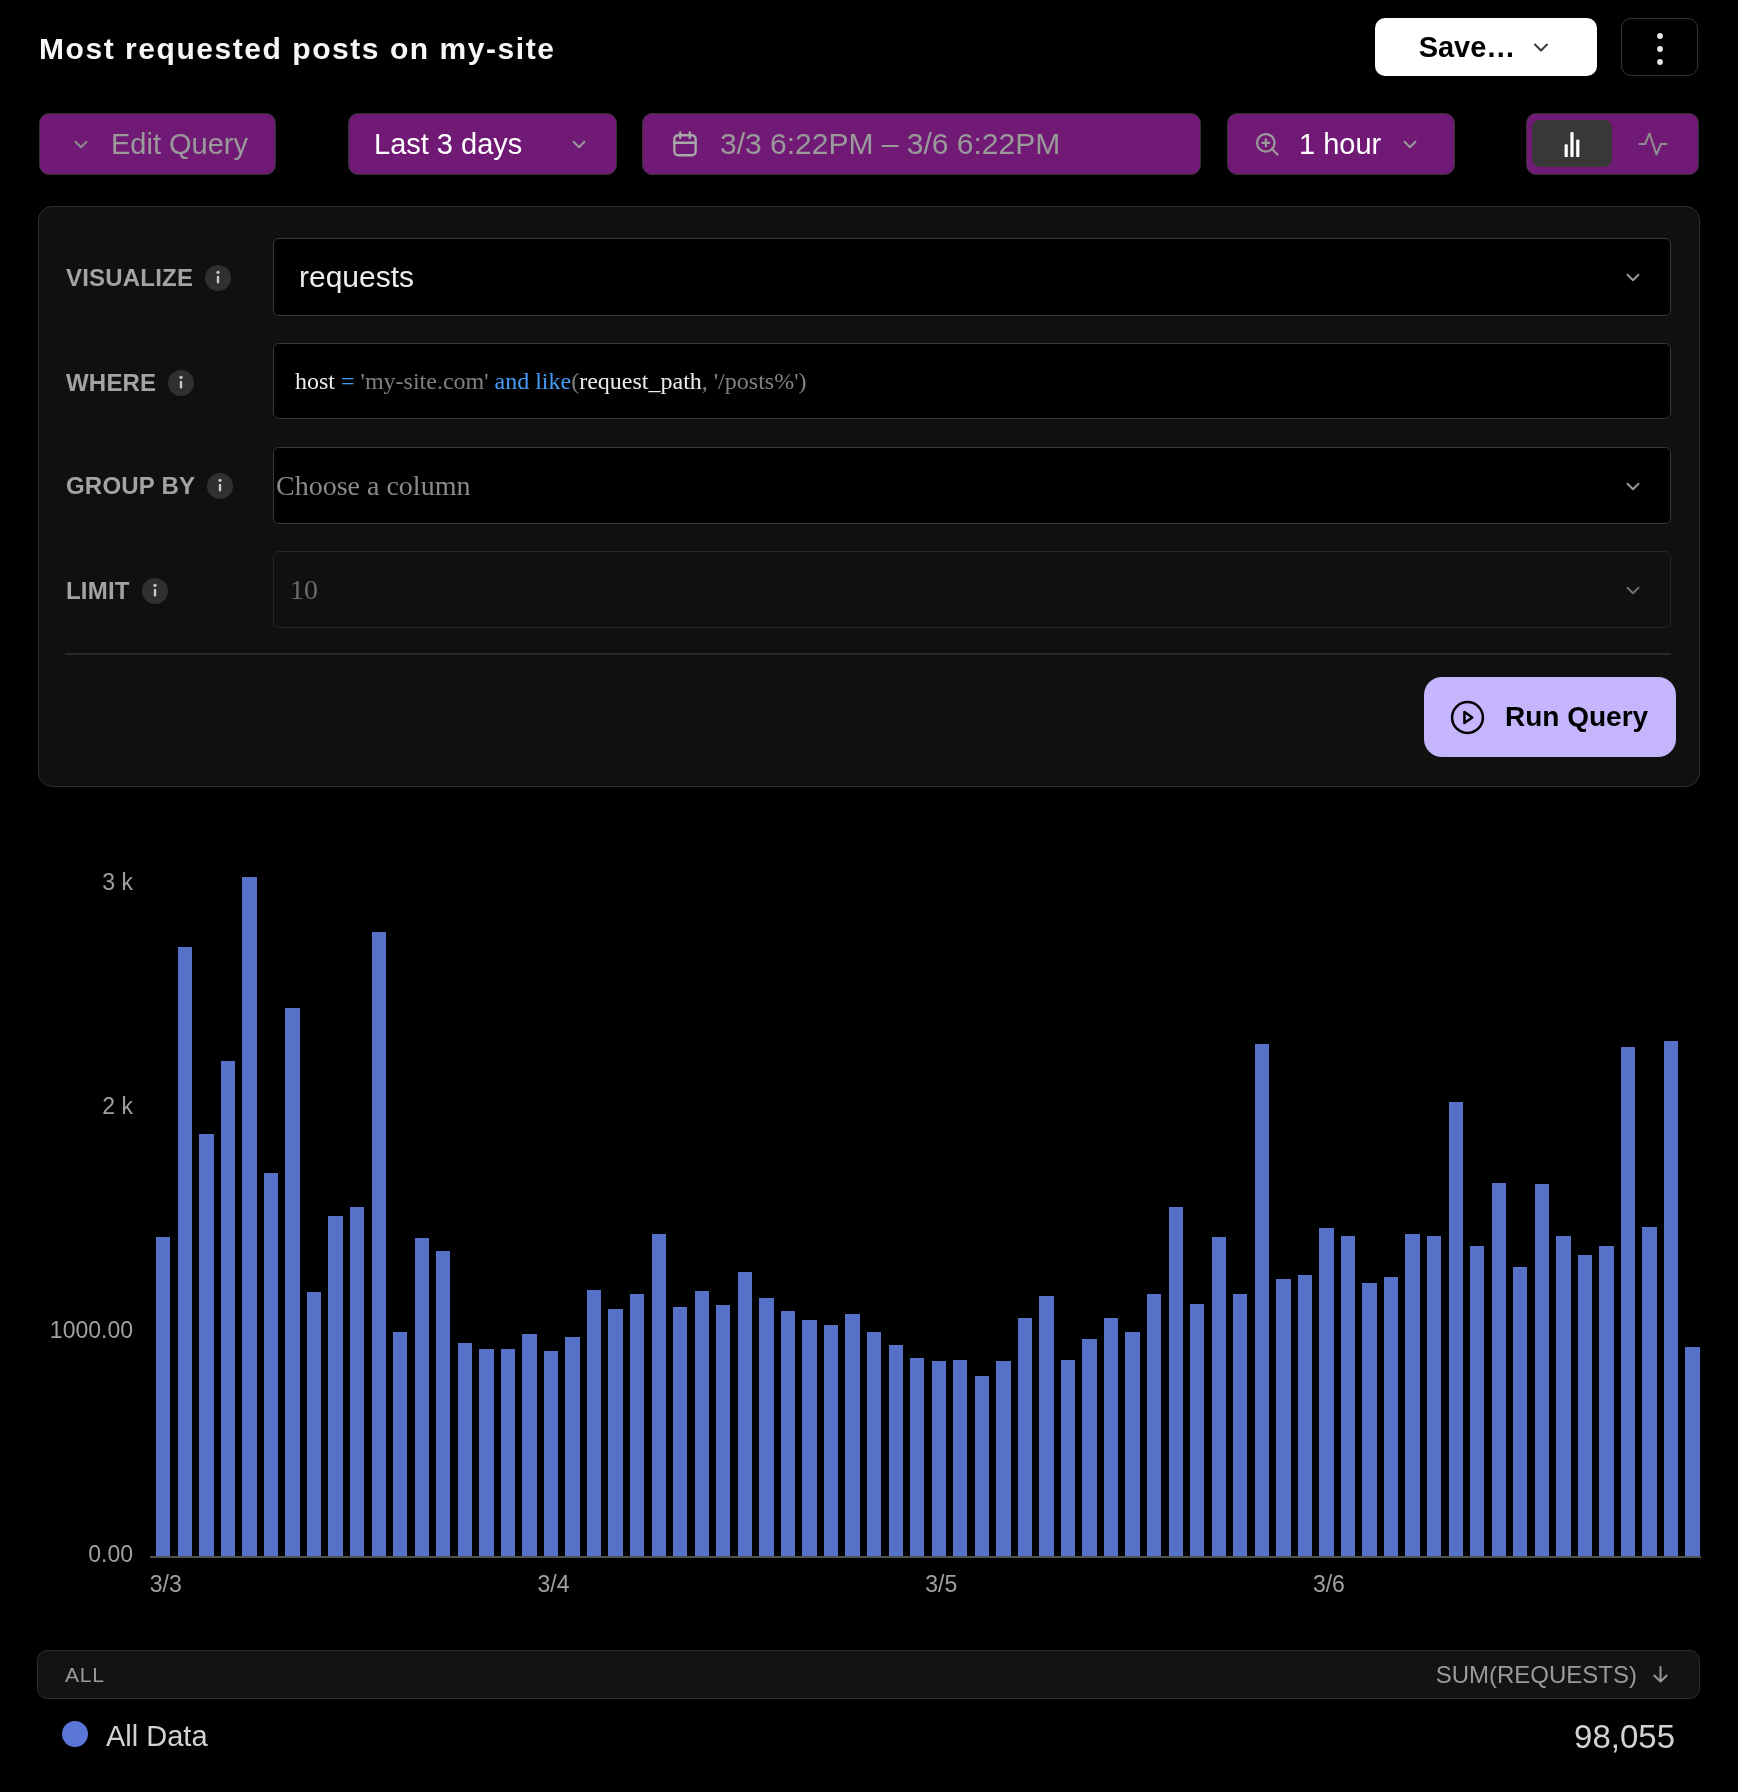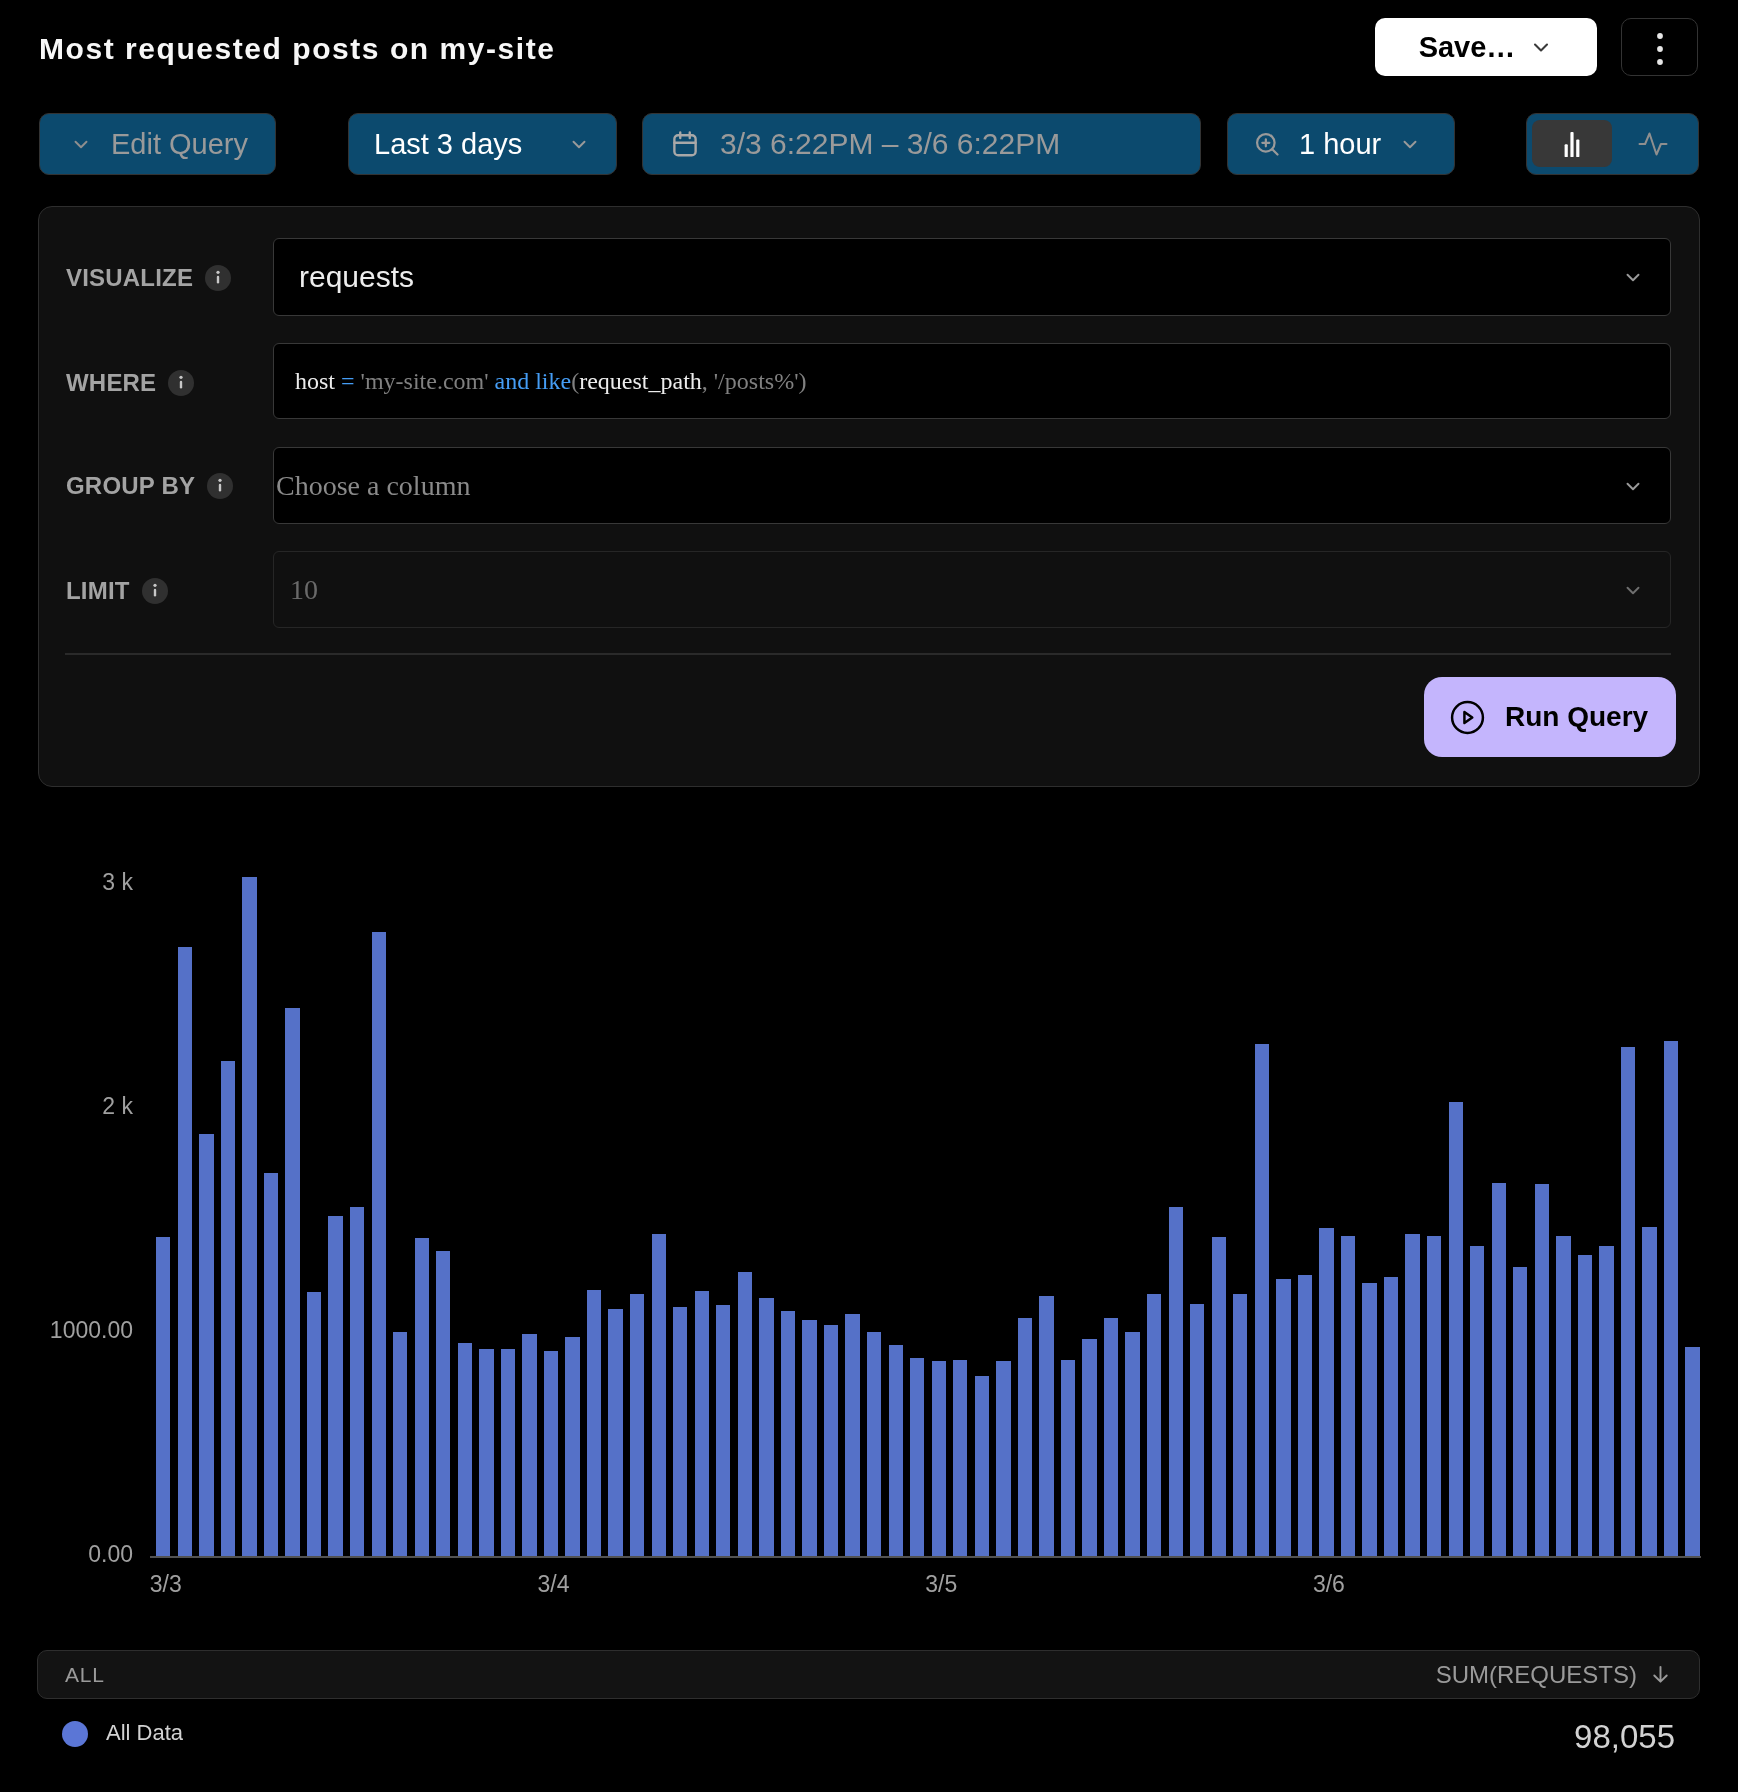--- a/index.html
+++ b/index.html
@@ -1,20 +1,20 @@
 <!DOCTYPE html>
 <html><head>
 <meta charset="utf-8">
 <style>
 * { margin:0; padding:0; box-sizing:border-box; }
 html,body { width:1738px; height:1792px; background:#000; overflow:hidden;
   font-family:"Liberation Sans", sans-serif; }
 .abs { position:absolute; }
 .btn { position:absolute; border:1.5px solid #333; border-radius:10px; height:62px; top:113px;
-  display:flex; align-items:center; background:#0c4a6e; }
+  display:flex; align-items:center; background:#701a75; }
 .mono { font-family:Liberation Serif, serif; }
 .input { position:absolute; left:273px; width:1398px; background:#000;
   border:1.5px solid #383838; border-radius:6px; display:flex; align-items:center; }
 .rowlab { position:absolute; left:66px; color:#a3a3a3; font-size:24px; font-weight:bold;
   letter-spacing:0.2px; display:flex; align-items:center; gap:12px; }
 .info { display:inline-block; width:26px; height:26px; }
 .chev { position:absolute; right:26px; top:50%; transform:translateY(-50%); height:22px; }
 </style>
 </head>
 <body>
@@ -236,14 +236,14 @@
 </svg>
 
 <div class="abs" style="left:37px;top:1650px;width:1663px;height:49px;background:#131313;border:1.5px solid #2e2e2e;border-radius:10px;display:flex;align-items:center;padding:0 27px">
   <span style="font-size:21px;color:#9a9a9a;letter-spacing:0.8px">ALL</span>
   <span style="margin-left:auto;font-size:24px;color:#9a9a9a;display:flex;align-items:center;gap:12px">SUM(REQUESTS) <svg width="23" height="23" viewBox="0 0 24 24" fill="none" stroke="#9a9a9a" stroke-width="2" stroke-linecap="round" stroke-linejoin="round">
         <path d="M12 4v15M5.5 13l6.5 6.5L18.5 13"></path>
       </svg></span>
 </div>
 
 <div class="abs" style="left:62px;top:1721px;width:26px;height:26px;border-radius:50%;background:#5b76d6"></div>
-<div class="abs" style="left:106px;top:1720px;font-size:22px;color:#d2d2d2">All Data</div>
+<div class="abs" style="left:106px;top:1720px;font-size:29px;color:#d2d2d2">All Data</div>
 <div class="abs" style="left:0;top:1718px;width:1675px;text-align:right;font-size:33px;color:#d2d2d2">98,055</div>
 
 </body></html>

